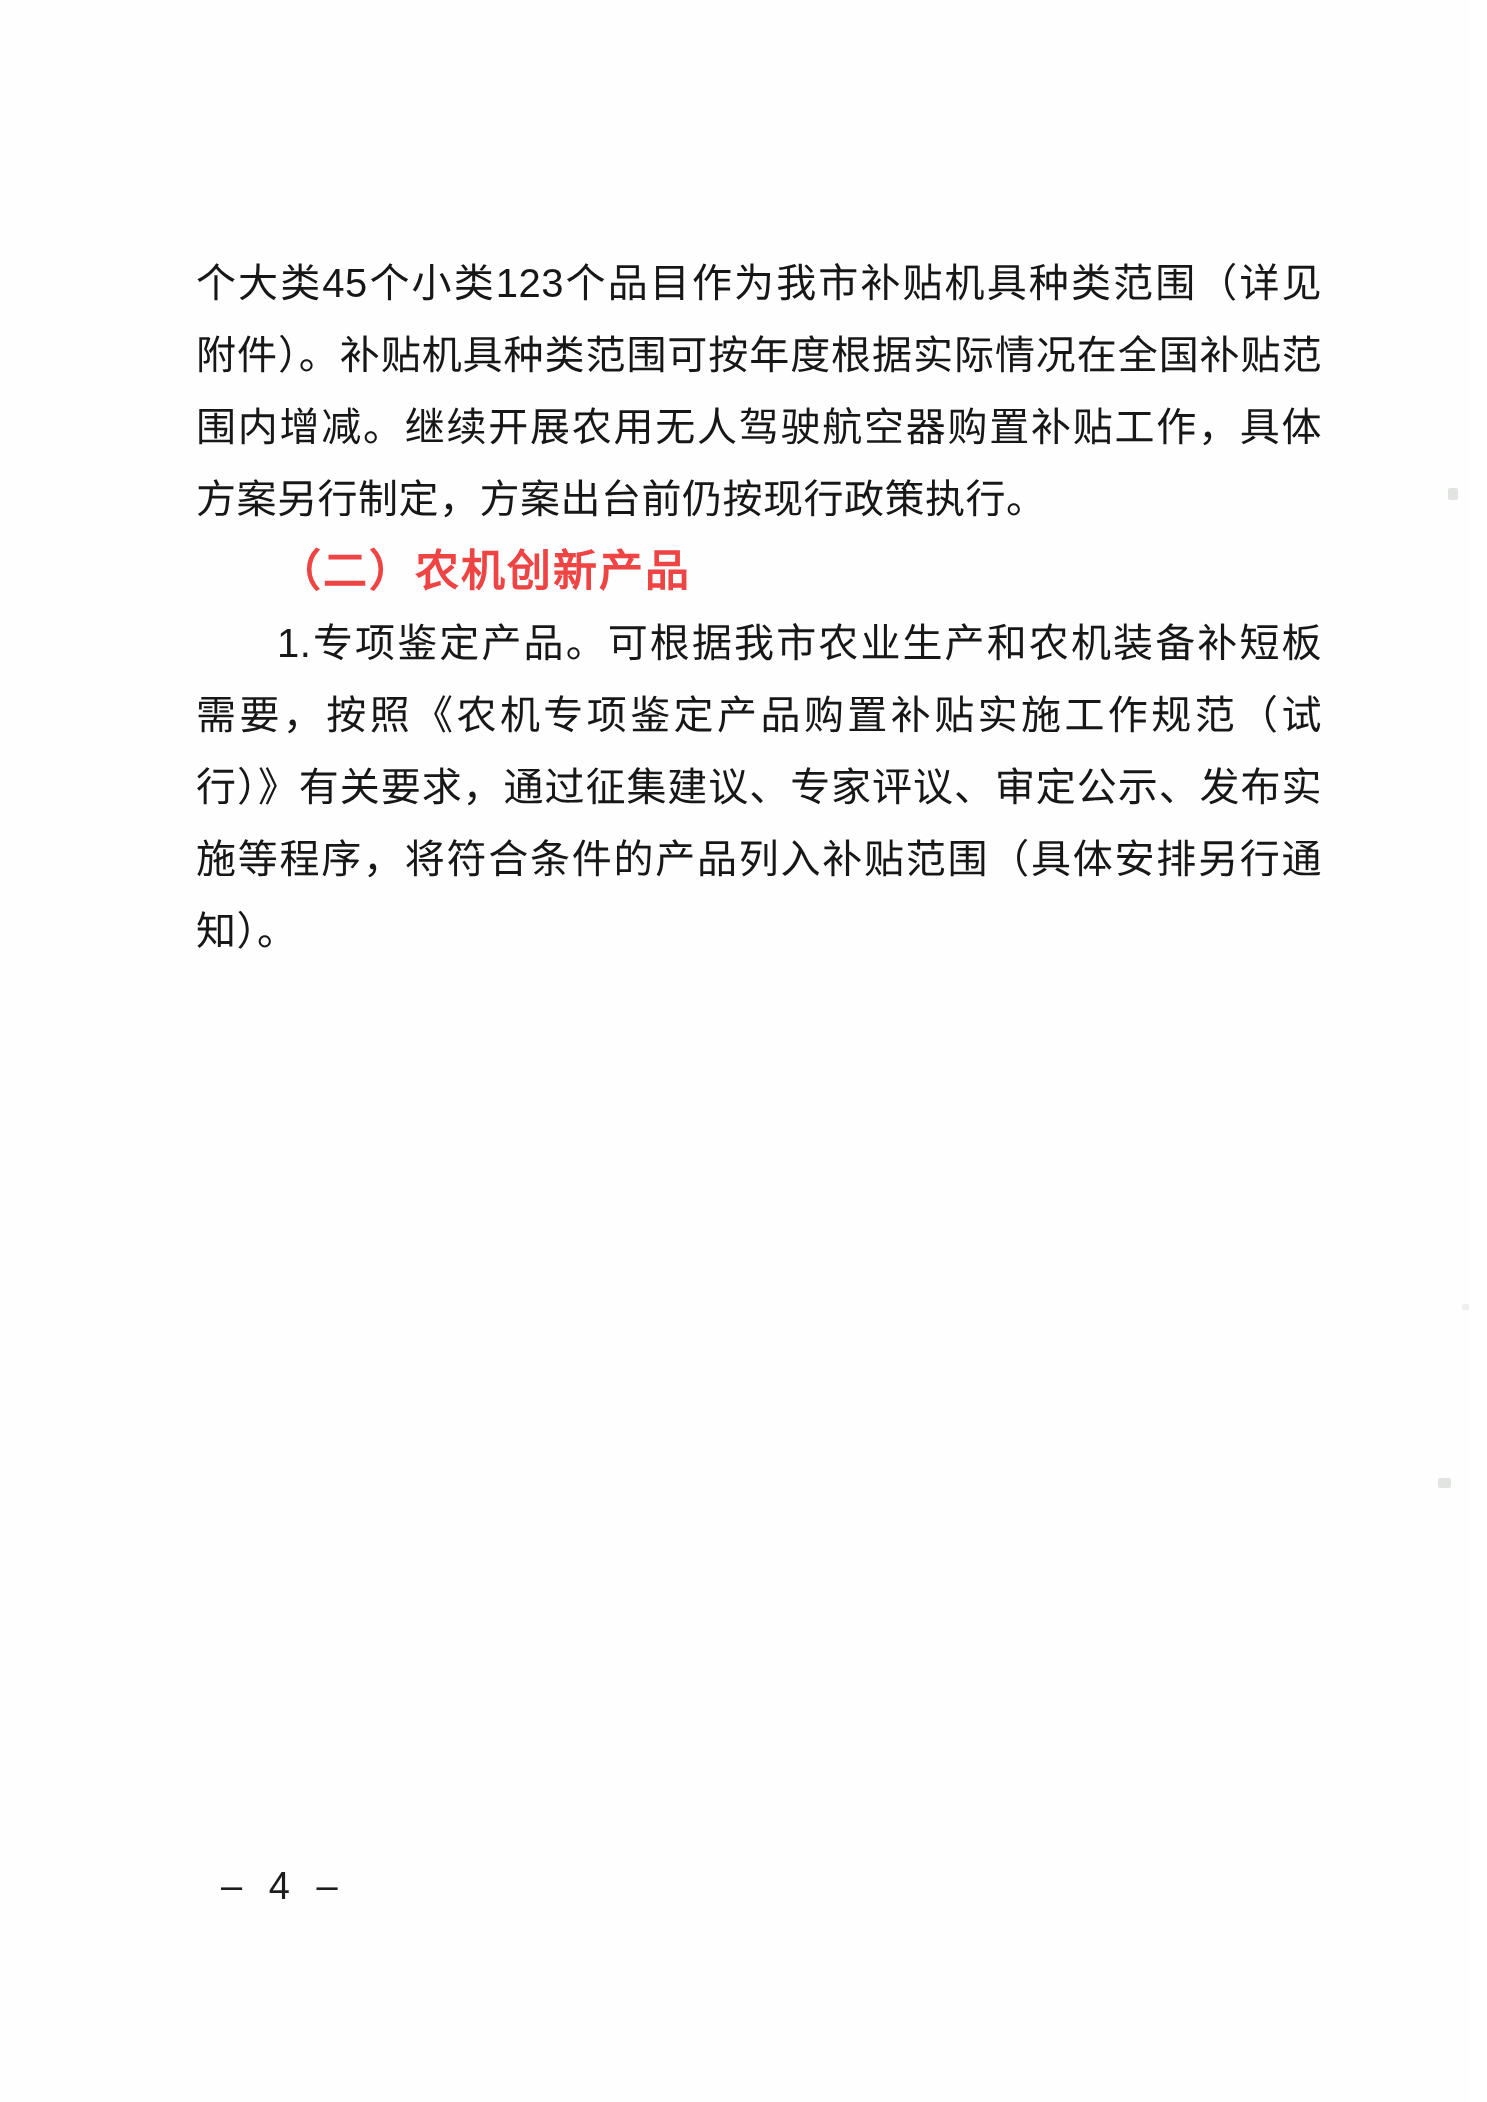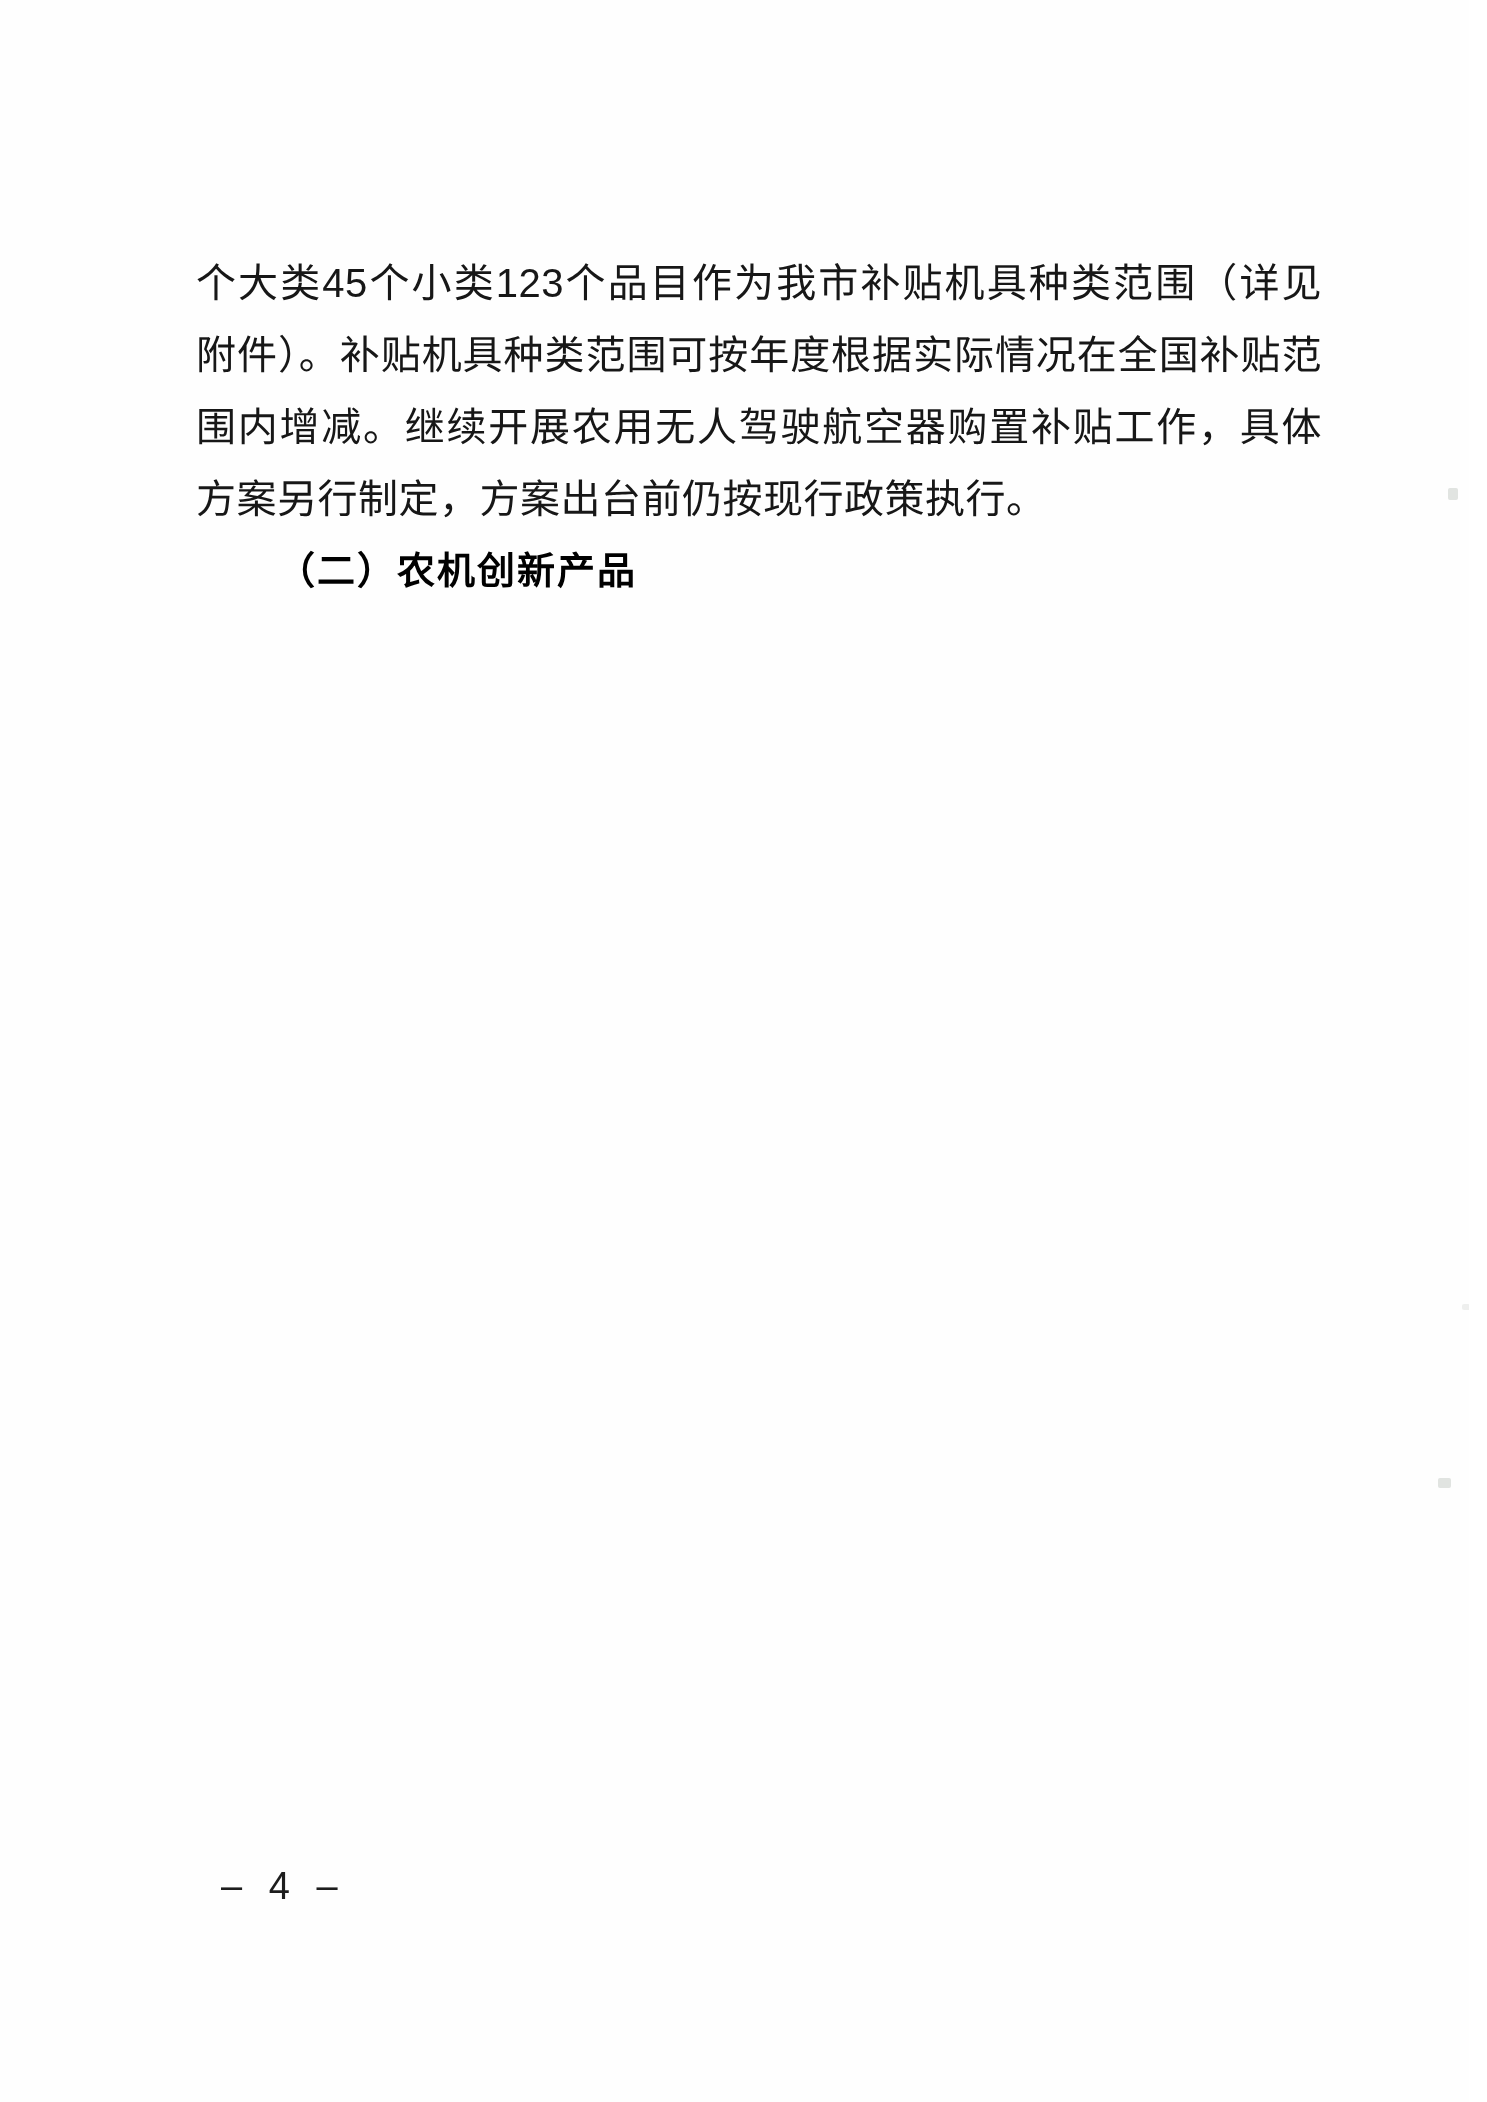--- a/index.html
+++ b/index.html
@@ -33,23 +33,23 @@
     word-break: break-all;
   }
   .para.no-indent {
     text-indent: 0;
   }
   .para.indent {
     text-indent: 81px;
   }
   .section-heading {
     margin: 0;
-    font-size: 38px;
+    font-size: 44px;
     line-height: 72px;
-    color: #000000;
+    color: #ef4444;
     text-indent: 81px;
     font-weight: 700;
     letter-spacing: 2px;
   }
   .page-number {
     position: absolute;
     left: 221px;
     top: 1862px;
     font-size: 38px;
     line-height: 48px;
@@ -73,20 +73,21 @@
 
 <div class="page">
 
   <div class="content">
 
     <p class="para no-indent">个大类45个小类123个品目作为我市补贴机具种类范围（详见附件）。补贴机具种类范围可按年度根据实际情况在全国补贴范围内增减。继续开展农用无人驾驶航空器购置补贴工作，具体方案另行制定，方案出台前仍按现行政策执行。</p>
 
 
     <h3 class="section-heading">（二）农机创新产品</h3>
 
+    <p class="para indent">1.专项鉴定产品。可根据我市农业生产和农机装备补短板需要，按照《农机专项鉴定产品购置补贴实施工作规范（试行）》有关要求，通过征集建议、专家评议、审定公示、发布实施等程序，将符合条件的产品列入补贴范围（具体安排另行通知）。</p>
 
 
   </div>
 
   <div class="page-number">– 4 –</div>
 
   <span class="speck speck-1"></span>
   <span class="speck speck-2"></span>
   <span class="speck speck-3"></span>
 

